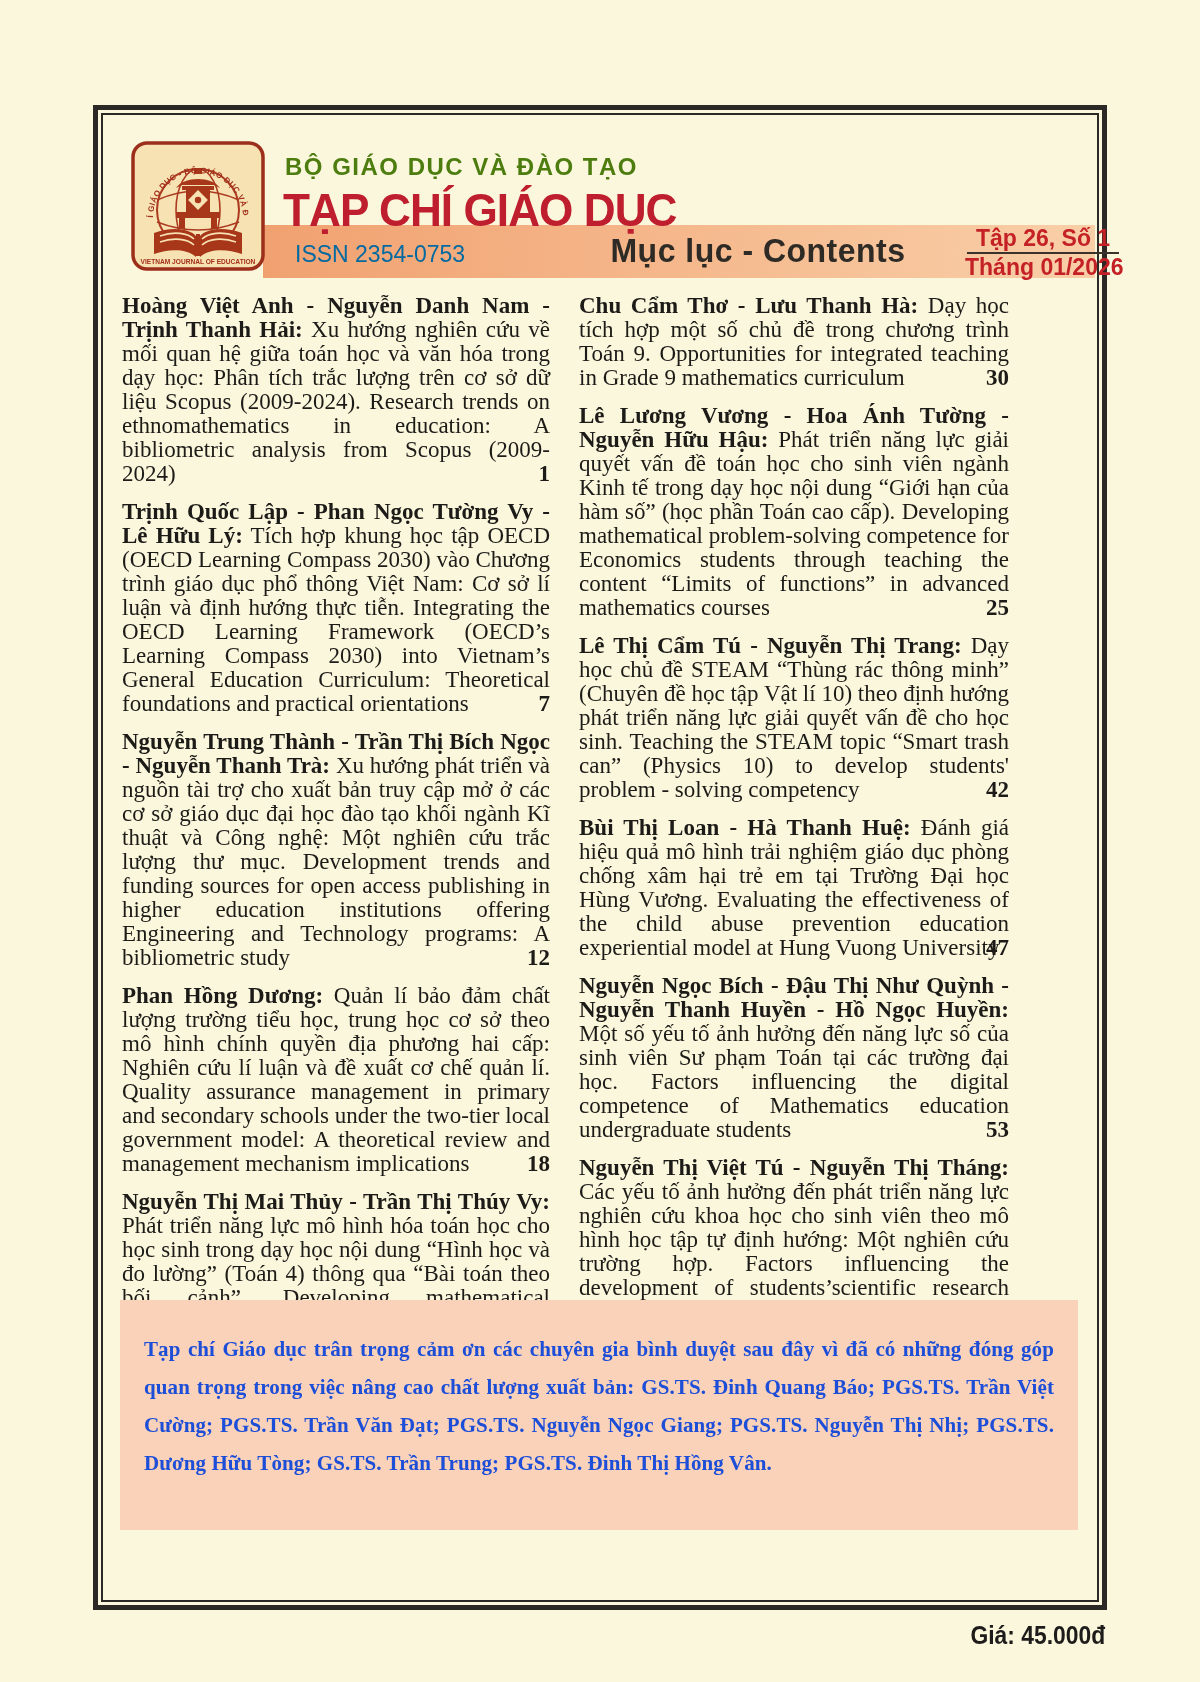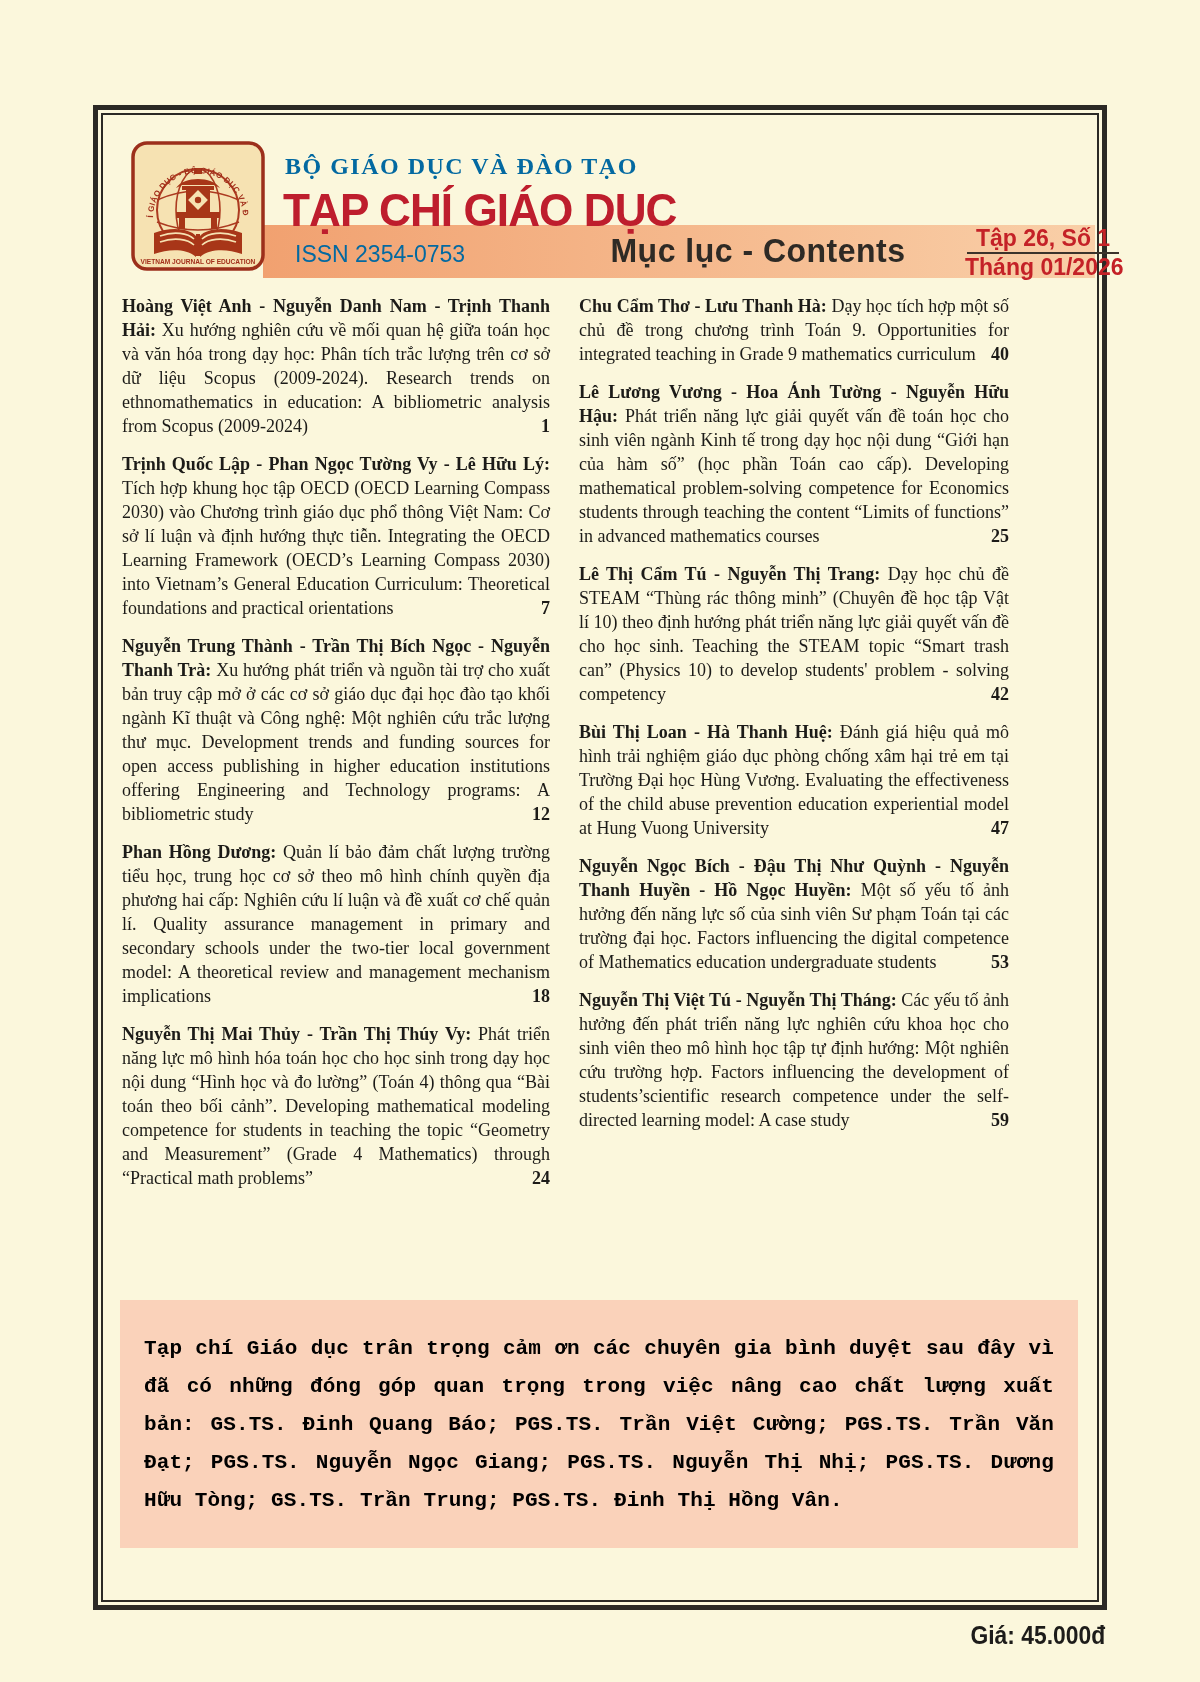--- a/index.html
+++ b/index.html
@@ -27,22 +27,22 @@
   }
   .inner{
     position:absolute;inset:0;position:relative;width:100%;height:100%;
   }
   
   .logo{
     position:absolute;left:27px;top:25px;width:136px;height:132px;z-index:3;
   }
   .ministry{
     position:absolute;left:182px;top:38px;
-    font-family:Liberation Serif, serif;font-weight:bold;
-    font-size:24px;letter-spacing:1.5px;color:#0369a1;white-space:nowrap;z-index:2;
+    font-family:Liberation Sans, sans-serif;font-weight:bold;
+    font-size:24px;letter-spacing:1.5px;color:#4d7c0f;white-space:nowrap;z-index:2;
   }
   .journal-title{
     position:absolute;left:180px;top:68px;
     font-family:"Liberation Sans", sans-serif;font-weight:bold;
     font-size:46px;letter-spacing:-1px;color:var(--accent-red);
     transform:scaleX(.96);transform-origin:left center;white-space:nowrap;z-index:2;
   }
   .band{
     position:absolute;left:160px;top:110px;right:2px;height:53px;
     background:linear-gradient(90deg,var(--band-from),var(--band-to));z-index:1;
@@ -59,37 +59,37 @@
   .vol-block{
     position:absolute;left:842px;top:111px;width:156px;text-align:center;z-index:2;
     font-family:"Liberation Sans", sans-serif;font-weight:bold;color:var(--deep-red);margin-left:20px;
   }
   .vol-line{font-size:23px;line-height:25px;white-space:nowrap;}
   .vol-divider{height:2px;background:#3B332B;margin:1px 2px;}
   
   .columns{
     position:absolute;left:19px;top:179px;display:flex;gap:29px;
   }
-  .col{font-size:18px;line-height:24px;text-align:justify;}
+  .col{font-size:23px;line-height:24px;text-align:justify;}
   .col-left{width:428px;}
   .col-right{width:430px;}
   .entry{position:relative;margin:0 0 14px 0;}
   .entry b{font-weight:bold;}
   .entry .pg{
     position:absolute;right:0;bottom:0;font-weight:bold;
   }
   
   .ack-box{
     position:absolute;left:17px;top:1185px;width:958px;box-sizing:border-box;
     min-height:230px;background:var(--ack-bg);
     padding:30px 24px 28px 24px;
   }
   .ack-text{
-    font-family:Liberation Mono, monospace;font-weight:bold;
-    font-size:21px;line-height:38px;color:#000000;text-align:justify;
+    font-family:Liberation Serif, serif;font-weight:bold;
+    font-size:21px;line-height:38px;color:#1d4ed8;text-align:justify;
     letter-spacing:.1px;
   }
   
   .price{
     position:absolute;right:95px;top:1620px;
     font-family:"Liberation Sans", sans-serif;font-weight:bold;font-size:26px;
     color:#1D1C1A;transform:scaleX(.88);transform-origin:right center;white-space:nowrap;
   }
 </style>
 </head>
@@ -180,21 +180,21 @@
             <span>Phát triển năng lực mô hình hóa toán học cho học sinh trong dạy học nội dung “Hình học và đo lường” (Toán 4) thông qua “Bài toán theo bối cảnh”. Developing mathematical modeling competence for students in teaching the topic “Geometry and Measurement” (Grade 4 Mathematics) through “Practical math problems”</span>
             <span class="pg">24</span>
           </p>
 
         </div>
         <div class="col col-right">
 
           <p class="entry">
             <b>Chu Cẩm Thơ - Lưu Thanh Hà:</b>
             <span>Dạy học tích hợp một số chủ đề trong chương trình Toán 9. Opportunities for integrated teaching in Grade 9 mathematics curriculum</span>
-            <span class="pg">40</span>
+            <span class="pg">30</span>
           </p>
 
           <p class="entry">
             <b>Lê Lương Vương - Hoa Ánh Tường - Nguyễn Hữu Hậu:</b>
             <span>Phát triển năng lực giải quyết vấn đề toán học cho sinh viên ngành Kinh tế trong dạy học nội dung “Giới hạn của hàm số” (học phần Toán cao cấp). Developing mathematical problem-solving competence for Economics students through teaching the content “Limits of functions” in advanced mathematics courses</span>
             <span class="pg">25</span>
           </p>
 
           <p class="entry">
             <b>Lê Thị Cẩm Tú - Nguyễn Thị Trang:</b>

